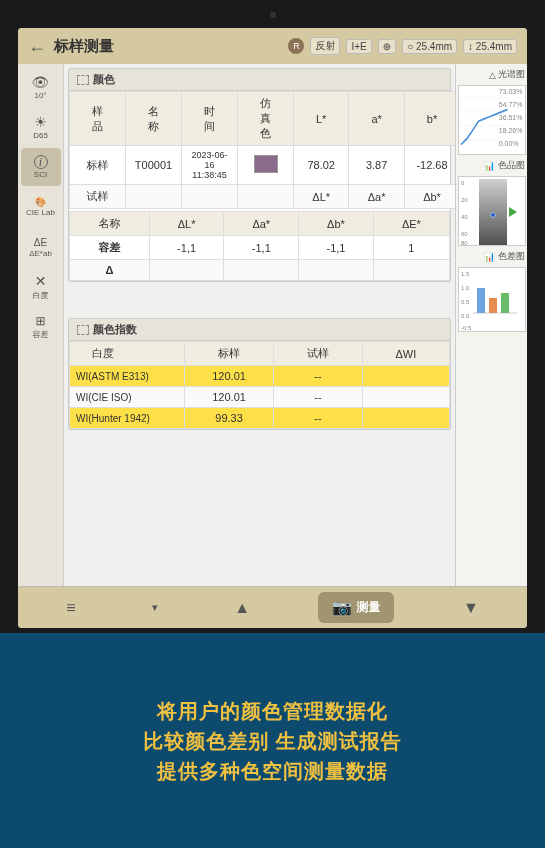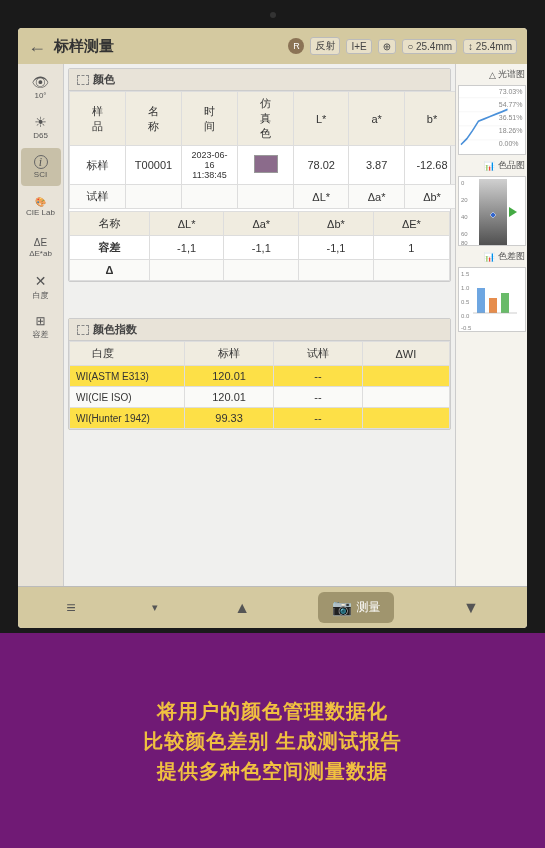--- a/index.html
+++ b/index.html
@@ -313,31 +313,31 @@
       padding: 6px 14px;
       display: flex;
       align-items: center;
       gap: 4px;
       cursor: pointer;
     }
 
     .toolbar-measure-label {
       color: white;
       font-size: 12px;
-      font-weight: normal;
+      font-weight: bold;
     }
 
     
     .bottom-text-area {
       position: absolute;
       bottom: 0;
       left: 0;
       right: 0;
       height: 215px;
-      background: #701a75;
+      background: #0c4a6e;
       display: flex;
       align-items: center;
       justify-content: center;
       padding: 20px 6px;
     }
 
     .bottom-text-content {
       text-align: center;
     }
 

